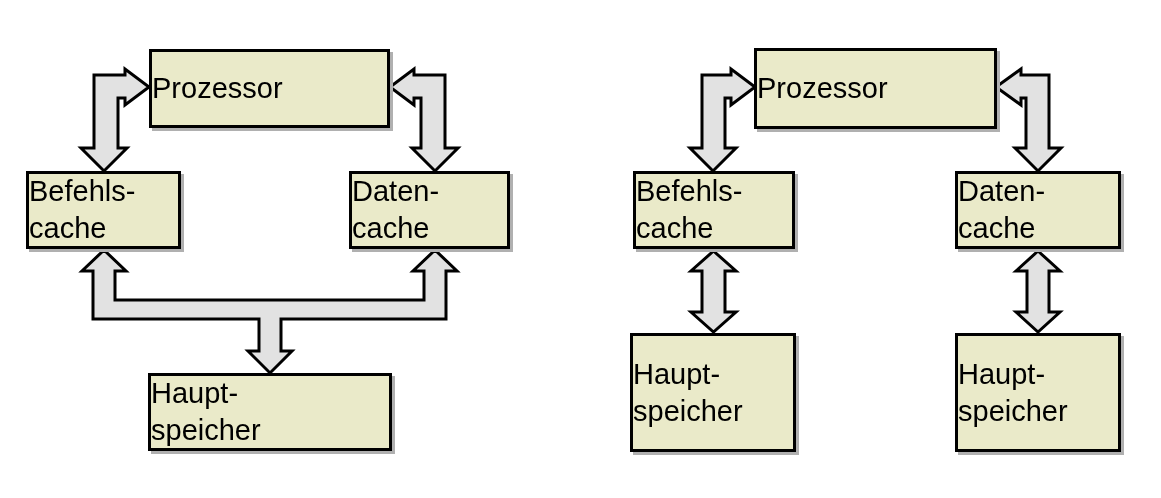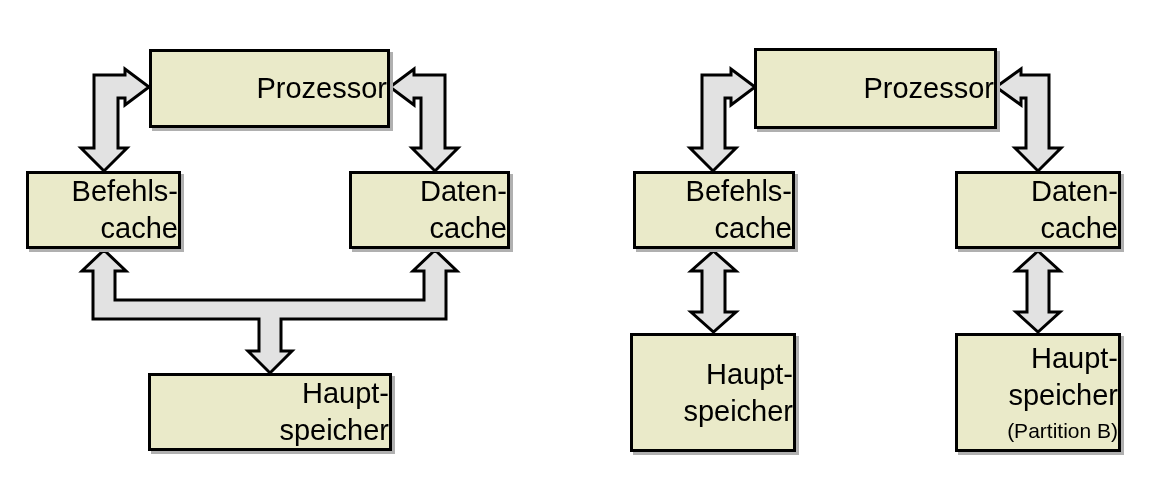--- a/index.html
+++ b/index.html
@@ -33,21 +33,21 @@
   }
   .node {
     position: absolute;
     z-index: 2;
     background: var(--box-fill);
     border: 3px solid var(--line);
     box-shadow: 3px 3px 0 0 var(--shadow);
     display: flex;
     flex-direction: column;
     justify-content: center;
-    align-items: flex-end;
+    align-items: flex-start;
     text-align: center;
     color: #000;
   }
   .node .lbl {
     font-size: 29px;
     line-height: 37px;
     white-space: nowrap;
   }
   .node .sub {
     font-size: 21px;
@@ -119,17 +119,16 @@
       <span class="lbl">Daten-</span>
       <span class="lbl">cache</span>
     </div>
     <div class="node r-memory-a">
       <span class="lbl">Haupt-</span>
       <span class="lbl">speicher</span>
     </div>
     <div class="node r-memory-b">
       <span class="lbl">Haupt-</span>
       <span class="lbl">speicher</span>
-      <span class="sub">(Partition B)</span>
     </div>
   </div>
 
 </div>
 
 </body></html>

